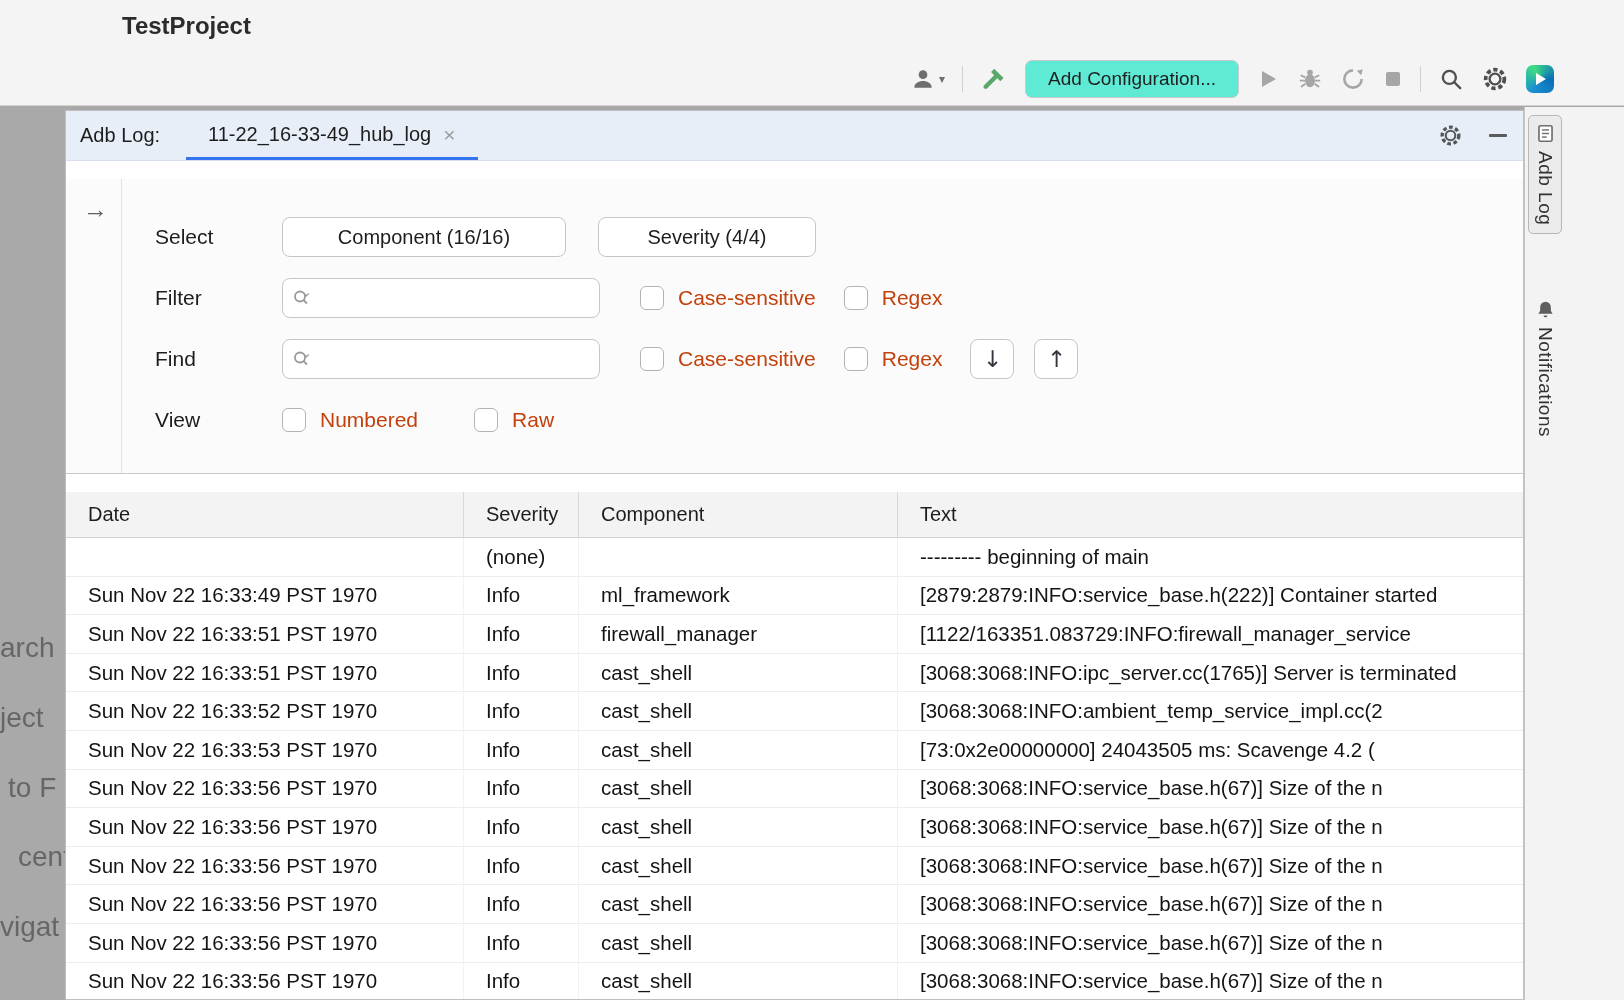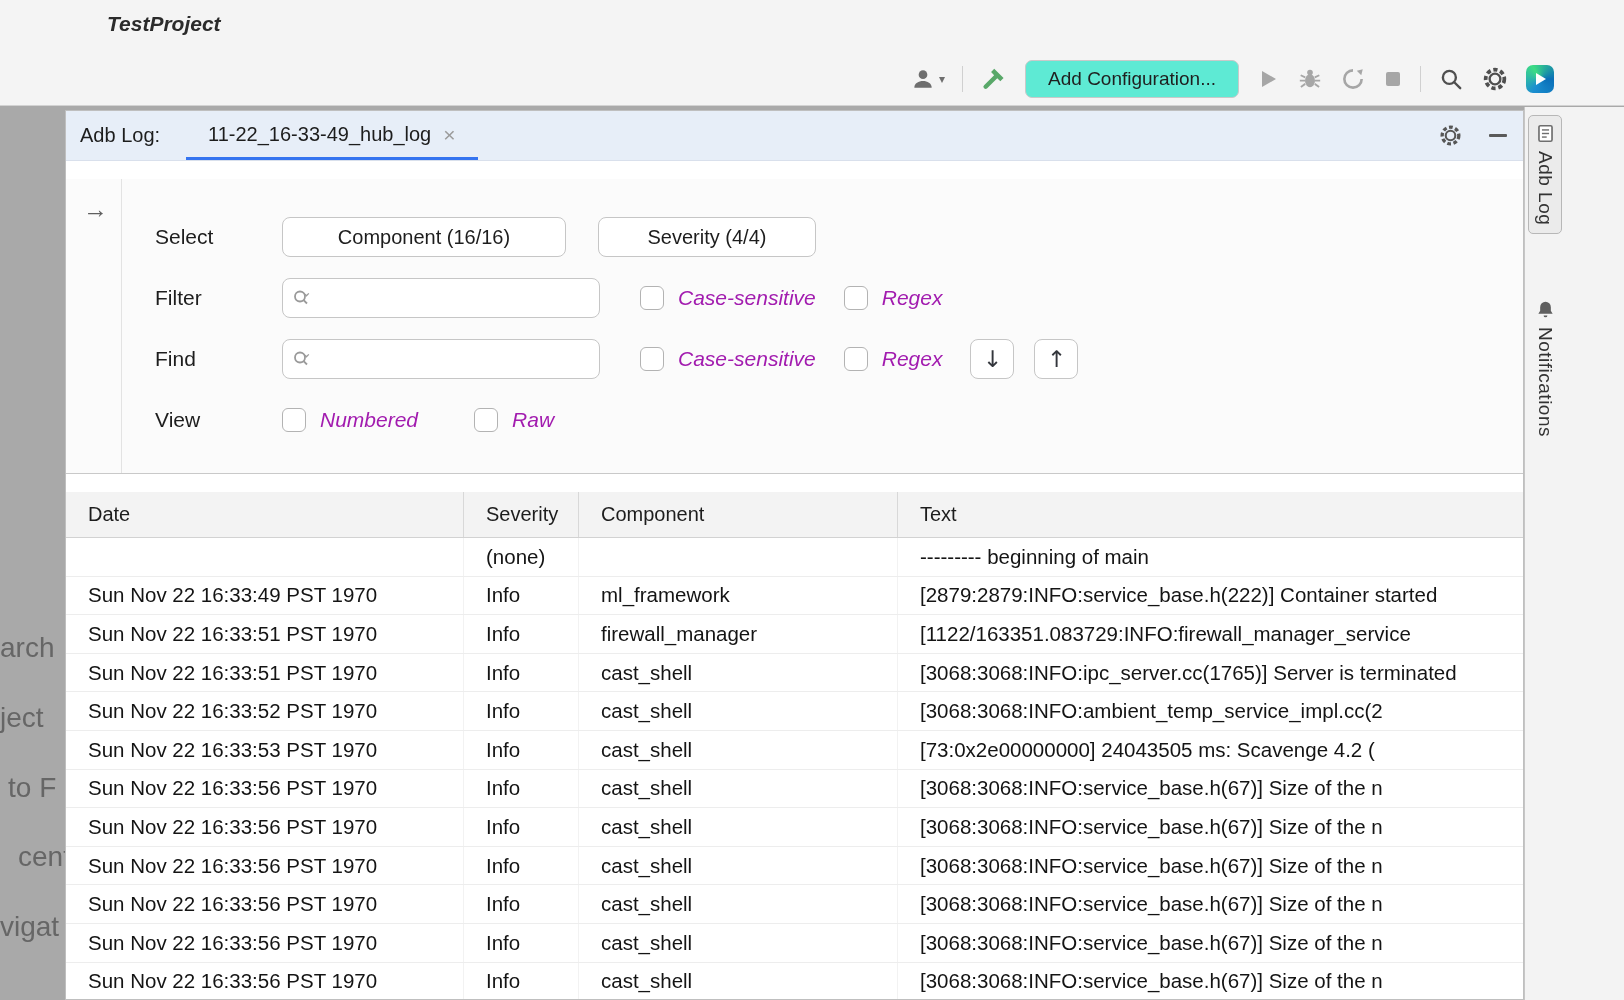--- a/index.html
+++ b/index.html
@@ -2,21 +2,21 @@
 <html><head>
 <meta charset="utf-8">
 <style>
   * { margin:0; padding:0; box-sizing:border-box; }
   html,body { background:#888; }
   body { font-family:"Liberation Sans", sans-serif; }
   .screen { position:relative; width:1624px; height:1000px; background:#a9a9a9; overflow:hidden; }
 
   
   .titlebar { position:absolute; top:0; left:0; width:1624px; height:106px; background:#f4f4f4; border-bottom:1px solid #d2d2d2; }
-  .app-title { position:absolute; left:107px; top:12px; font-size:21px; font-weight:bold; color:#2b2b2b;font-style:italic; }
+  .app-title { position:absolute; left:122px; top:12px; font-size:24px; font-weight:bold; color:#2b2b2b; }
   .toolbar { position:absolute; top:58px; right:70px; height:42px; display:flex; align-items:center; gap:17px; }
   .tb-icon { display:flex; align-items:center; justify-content:center; cursor:default; }
   .tb-divider { width:1px; height:26px; background:#d0d0d0; }
   .chev { font-size:12px; color:#6e6e6e; margin-left:3px; }
   .add-config-btn { height:38px; background:#5eead4; border:1px solid #c9c9c9; border-radius:7px; font-size:19px; color:#1f1f1f; padding:0 22px; display:flex; align-items:center; font-family:"Liberation Sans", sans-serif; }
   .studio-logo { width:28px; height:28px; border-radius:7px; background:conic-gradient(from 210deg, #1b8fd0, #3ddc84, #0a6fb8, #1b8fd0); position:relative; }
   .studio-logo::after { content:""; position:absolute; left:10px; top:8px; width:0; height:0; border-left:10px solid #ffffff; border-top:6px solid transparent; border-bottom:6px solid transparent; }
 
   
   .frag { position:absolute; left:0; width:65px; overflow:hidden; font-size:28px; color:#666666; white-space:nowrap; }
@@ -46,21 +46,21 @@
   .frow { display:flex; align-items:center; height:40px; }
   .flabel { width:160px; padding-left:33px; font-size:21px; color:#1d1d1d; flex:0 0 160px; }
   .btn { height:40px; border:1px solid #c6c6c6; border-radius:8px; background:#ffffff; font-size:20px; color:#1d1d1d; display:flex; align-items:center; justify-content:center; font-family:"Liberation Sans", sans-serif; }
   .btn-component { width:284px; }
   .btn-severity { width:218px; margin-left:32px; }
   .search-box { width:318px; height:40px; border:1px solid #c6c6c6; border-radius:8px; background:#ffffff; display:flex; align-items:center; padding-left:9px; }
   .search-box input { border:none; outline:none; flex:1; height:100%; font-size:19px; background:transparent; min-width:0; font-family:"Liberation Sans", sans-serif; }
   .cb-group { display:flex; align-items:center; }
   .ml-40 { margin-left:40px; } .ml-48 { margin-left:28px; } .ml-56 { margin-left:56px; }
   .cb { width:24px; height:24px; border:1.5px solid #b3b3b3; border-radius:6px; background:#ffffff; flex:0 0 24px; }
-  .cb-label { font-size:21px; color:#a21caf; margin-left:14px; white-space:nowrap;font-style:italic; }
+  .cb-label { font-size:21px; color:#c2410c; margin-left:14px; white-space:nowrap; }
   .arrow-btn { width:44px; height:40px; border:1px solid #c6c6c6; border-radius:8px; background:#ffffff; font-size:23px; color:#33363c; display:flex; align-items:center; justify-content:center; font-family:"DejaVu Sans", sans-serif; }
   .arrow-btn + .arrow-btn { margin-left:20px; }
 
   
   .log-table { flex:1; display:flex; flex-direction:column; background:#ffffff; overflow:hidden; }
   .t-header { height:46px; flex:0 0 46px; display:flex; align-items:stretch; background:#f3f3f3; border-bottom:1px solid #d2d2d2; }
   .t-header .t-cell { display:flex; align-items:center; font-size:20px; color:#1d1d1d; }
   .t-header .t-cell:not(:last-child) { border-right:1px solid #d8d8d8; }
   .t-cell { padding-left:22px; overflow:hidden; white-space:nowrap; }
   .col-date { width:398px; flex:0 0 398px; }

